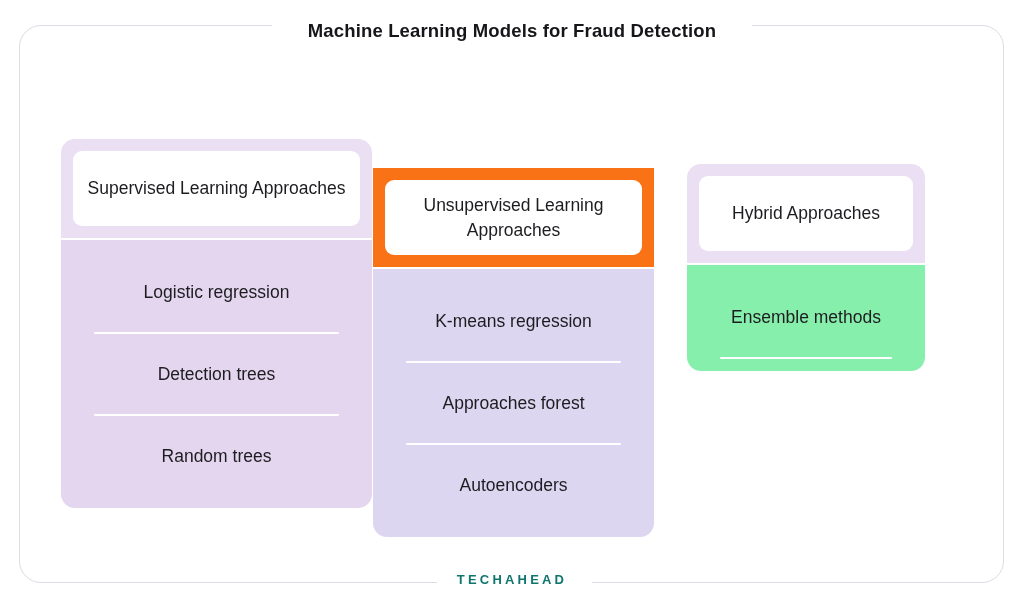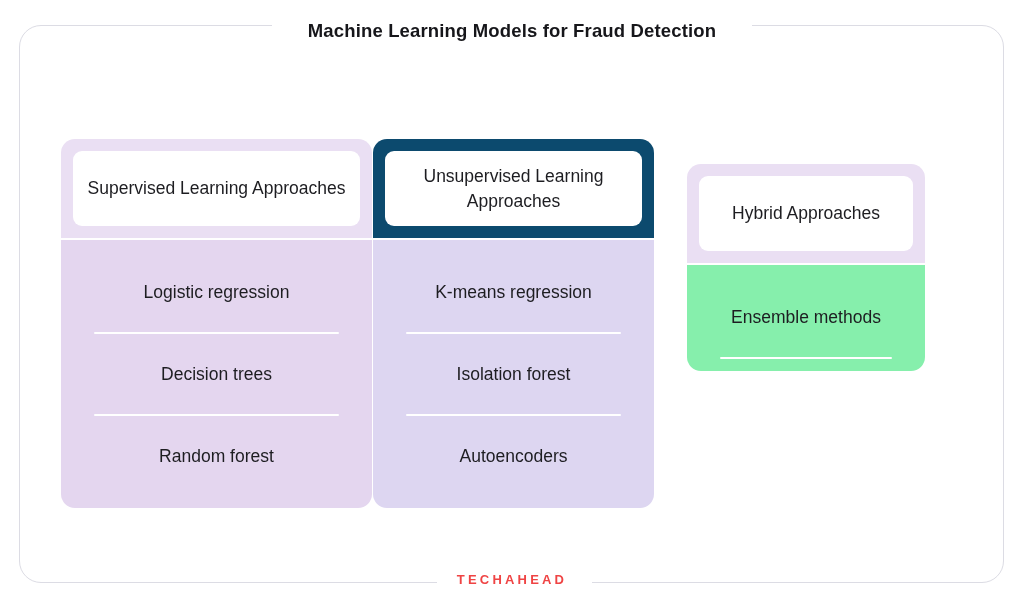--- a/index.html
+++ b/index.html
@@ -135,36 +135,36 @@
     border-radius: 2px;
   }
 
   
   #col-0 { left: 0px;   width: 311px; }
   #col-1 { left: 312px; width: 281px; }
   #col-2 { left: 626px; width: 238px; margin-top: 25px; }
 
   #col-0 .card-head { background: #eadff3; }
   #col-0 .card-body { background: #e4d6ef; }
-  #col-1 .card-head { background: #0c4a6e; }
+  #col-1 .card-head { background: #f97316; margin-top: 29px; }
   #col-1 .card-body { background: #ddd6f1; }
   #col-2 .card-head { background: #eadff3; }
   #col-2 .card-body { background: #86efac; }
 
   
   .watermark {
     position: absolute;
     left: 0;
     top: 572px;
     width: 1024px;
     text-align: center;
     font-size: 13px;
     font-weight: bold;
     letter-spacing: 3.2px;
-    color: #ef4444;
+    color: #0f766e;
     white-space: nowrap;
   }
 </style>
 </head>
 <body>
 
 <div id="stage">
 
   <div class="frame"></div>
   <div class="frame-title-gap"></div>
@@ -177,37 +177,37 @@
     <div class="card" id="col-0">
       <div class="card-head">
         <div class="head-box">
           <span class="head-text">Supervised Learning Approaches</span>
         </div>
       </div>
       <div class="card-sep"></div>
       <div class="card-body">
         <div class="item">Logistic regression</div>
         <div class="divider"></div>
-        <div class="item">Decision trees</div>
-        <div class="divider"></div>
-        <div class="item">Random forest</div>
+        <div class="item">Detection trees</div>
+        <div class="divider"></div>
+        <div class="item">Random trees</div>
       </div>
     </div>
 
     <div class="card" id="col-1">
       <div class="card-head">
         <div class="head-box">
           <span class="head-text">Unsupervised Learning Approaches</span>
         </div>
       </div>
       <div class="card-sep"></div>
       <div class="card-body">
         <div class="item">K-means regression</div>
         <div class="divider"></div>
-        <div class="item">Isolation forest</div>
+        <div class="item">Approaches forest</div>
         <div class="divider"></div>
         <div class="item">Autoencoders</div>
       </div>
     </div>
 
     <div class="card" id="col-2">
       <div class="card-head">
         <div class="head-box">
           <span class="head-text">Hybrid Approaches</span>
         </div>

